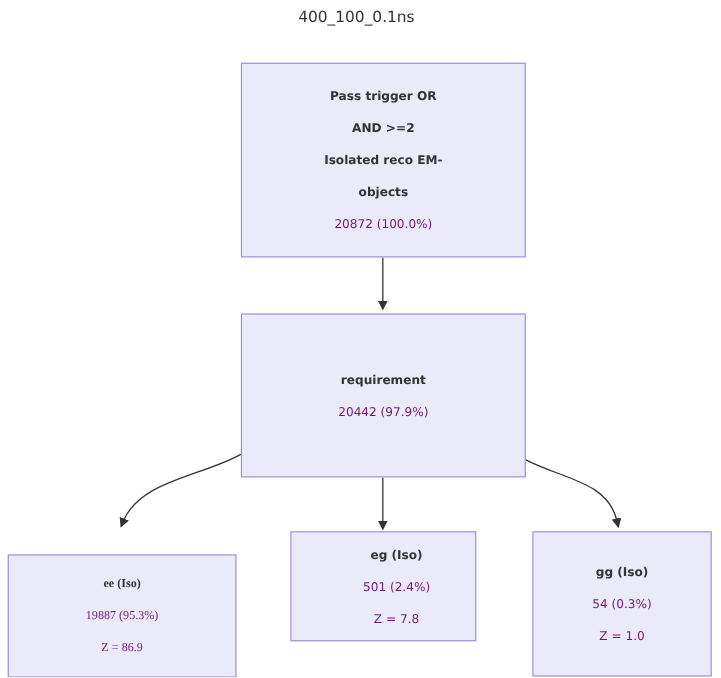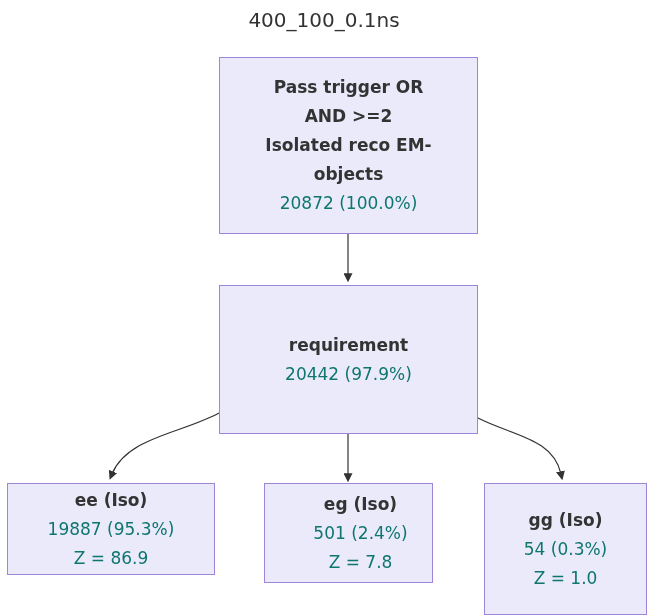--- a/index.html
+++ b/index.html
@@ -14,53 +14,53 @@
     background: #ffffff;
     font-family: "DejaVu Sans", sans-serif;
     overflow: hidden;
   }
   .diagram-title {
     position: absolute;
     top: 8px;
     left: 0;
     width: 648px;
     text-align: center;
-    font-size: 20px;
+    font-size: 14px;
     color: #333333;
   }
   .edges-layer {
     position: absolute;
     top: 0;
     left: 0;
     pointer-events: none;
   }
   .node {
     position: absolute;
     box-sizing: border-box;
     background: #eaeafb;
     border: 1.5px solid #9d86d8;
     display: flex;
     flex-direction: column;
     justify-content: center;
     align-items: center;
     text-align: center;
     color: #333333;
-    font-size: 17px;
+    font-size: 11px;
     line-height: 29px;
   }
   .node .label-line {
     font-weight: bold;
   }
   .node .value-line {
     font-weight: normal;
-    color: #0f766e;
+    color: #701a75;
   }
   #node-root  { left: 219px; top: 57px;  width: 259px; height: 177px; }
   #node-match { left: 219px; top: 285px; width: 259px; height: 149px; }
-  #node-ee    { left: 7px;   top: 483px; width: 208px; height: 92px; }
+  #node-ee    { left: 7px;   top: 504px; width: 208px; height: 112px; font-family: Liberation Serif, serif; }
   #node-eg    { left: 264px; top: 483px; width: 169px; height: 100px; padding-left: 24px; }
   #node-gg    { left: 484px; top: 483px; width: 163px; height: 132px; }
 </style>
 </head>
 <body>
 
 <div class="canvas">
 
   <div class="diagram-title">400_100_0.1ns</div>
 

